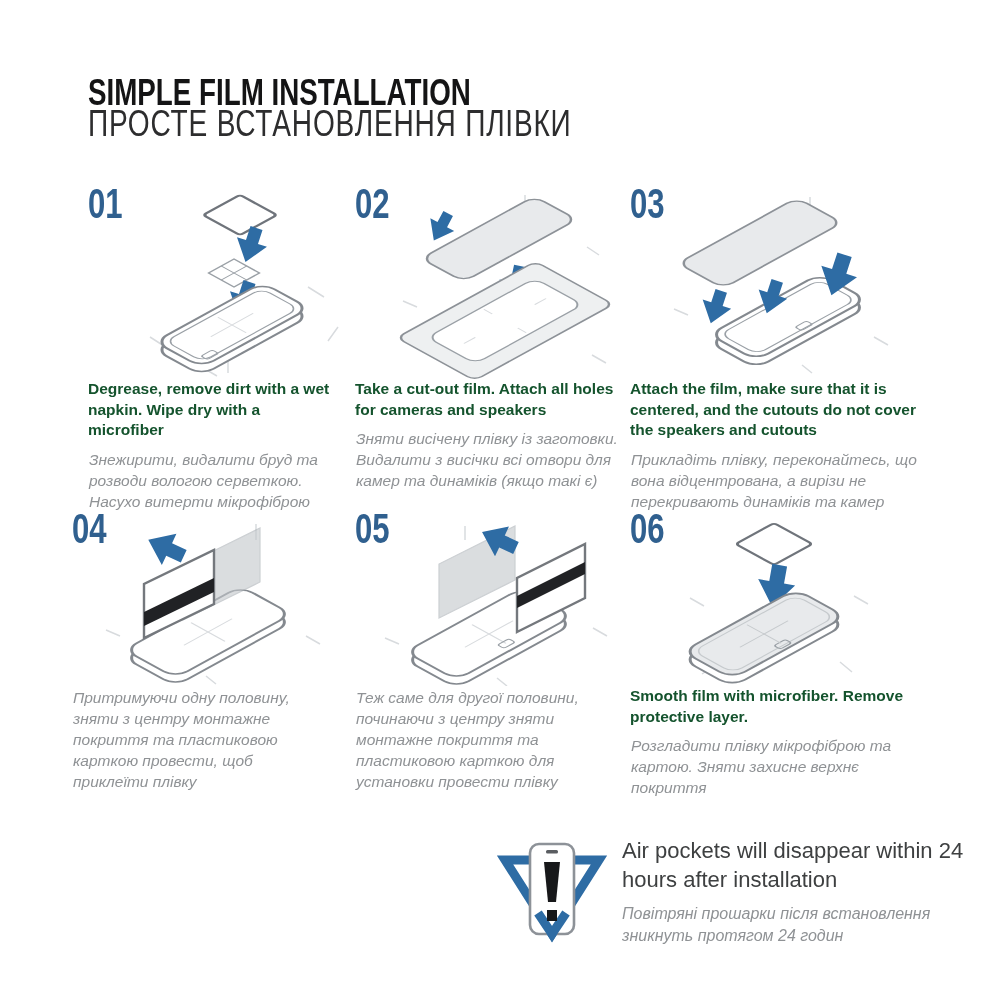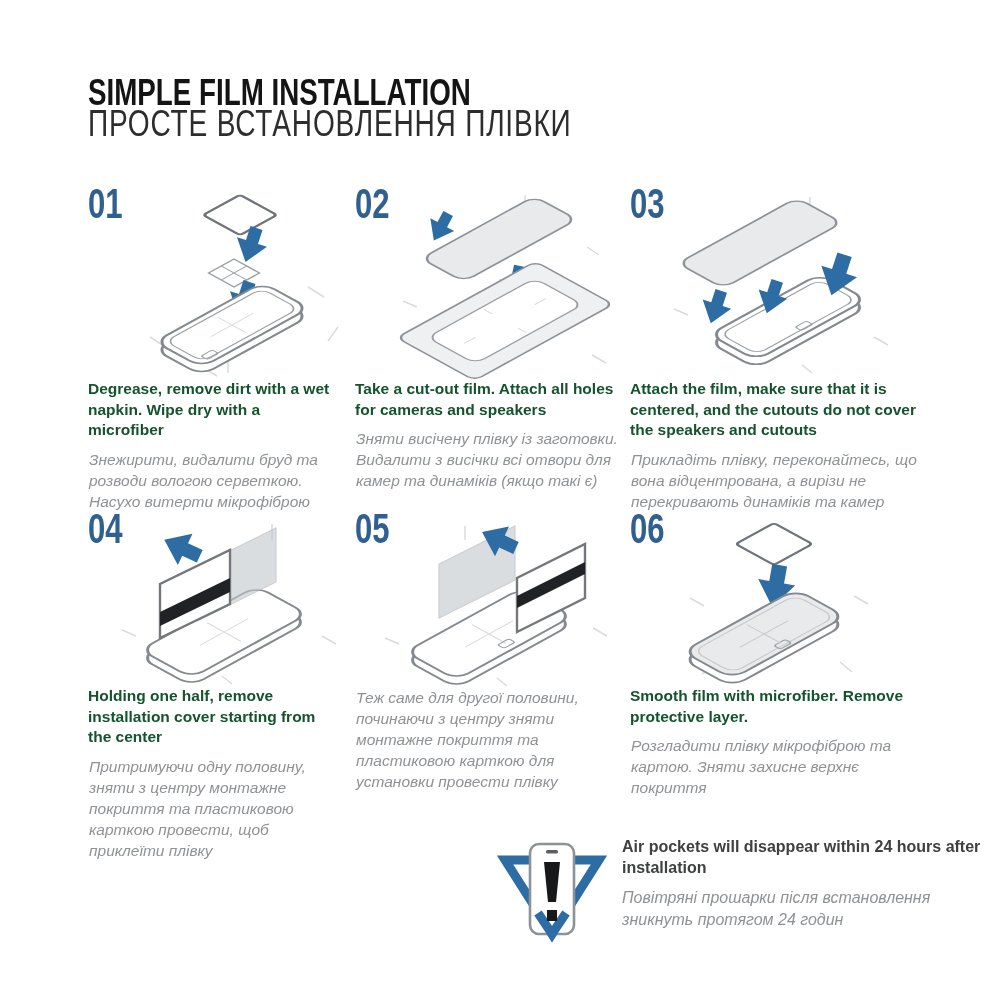--- a/index.html
+++ b/index.html
@@ -11,35 +11,35 @@
   .title{position:absolute;left:88px;top:74px;}
   .title-en{font-size:37px;font-weight:700;color:#141415;line-height:1.0;
     transform:scaleX(0.75);transform-origin:left top;white-space:nowrap;letter-spacing:0;}
   .title-uk{font-size:36px;font-weight:400;color:#2d2d2e;line-height:1.0;margin-top:-5px;
     transform:scaleX(0.78);transform-origin:left top;white-space:nowrap;letter-spacing:1px;}
 
   .step{position:absolute;}
   #step1{left:88px;top:183px;width:248px;}
   #step2{left:355px;top:183px;width:264px;}
   #step3{left:630px;top:183px;width:292px;}
-  #step4{left:88px;top:508px;width:252px;}
+  #step4{left:72px;top:508px;width:252px;}
   #step5{left:355px;top:508px;width:276px;}
   #step6{left:630px;top:508px;width:292px;}
   .step-num{font-size:42px;font-weight:700;color:#30608f;line-height:1;
     transform:scaleX(0.74);transform-origin:left top;}
   .row1 .illus{margin:-38px 0 0 22px;height:192px;}
   .row2 .illus{margin:-34px 0 0 14px;height:170px;}
   .illus svg{display:block;}
   .en{font-size:15.5px;font-weight:700;color:#14532d;line-height:1.33;margin:0 0 8px 0;}
   .uk{font-size:15.5px;font-style:italic;font-weight:400;color:#8f9295;line-height:1.36;margin:1px;}
 
   .note{position:absolute;left:497px;top:828px;width:480px;height:140px;}
   .note-icon{position:absolute;left:0;top:6px;}
   .note-text{position:absolute;left:125px;top:8px;width:360px;}
-  .note-en{font-size:16px;font-weight:700;color:#3e4041;line-height:1.32;margin:0 0 9px 0;}
+  .note-en{font-size:22px;font-weight:400;color:#3e4041;line-height:1.32;margin:0 0 9px 0;}
   .note-uk{font-size:16px;font-style:italic;color:#8f9295;line-height:1.36;margin:0;}
 
   .outline{fill:#ffffff;stroke:#84898f;stroke-width:3;}
   .thin{fill:none;stroke:#9aa0a6;stroke-width:1.6;}
   .film{fill:#e8eaec;stroke:#8d9298;stroke-width:2.5;}
   .sheet{fill:#eef0f1;stroke:#8d9298;stroke-width:2.5;}
   .guide{stroke:#d8dbde;stroke-width:1.5;fill:none;}
   .arrow{fill:#2e6ca4;}
 </style>
 </head>
@@ -144,21 +144,20 @@
         </g>
       </g>
       <polygon points="97,104 174,66 174,12 97,50" fill="#c3c7cb" opacity="0.6" stroke="#abb1b6" stroke-width="1.2"></polygon>
       <g>
         <polygon points="58,122 128,88 128,34 58,68" fill="#ffffff" stroke="#74787d" stroke-width="2.4"></polygon>
         <polygon points="58,110 128,76 128,62 58,96" fill="#212225"></polygon>
       </g>
       <path class="arrow" transform="translate(80,32) rotate(115) scale(1.15)" d="M-6,-17 L6,-17 L6,-3 L15,-3 L0,17 L-15,-3 L-6,-3 Z"></path>
     </svg>
   </div>
-  <p class="en">Holding one half, remove installation cover starting from the center</p>
   <p class="uk">Притримуючи одну половину, зняти з центру монтажне покриття та пластиковою карткою провести, щоб приклеїти плівку</p>
 </div>
 
 <div class="step row2" id="step5">
   <div class="step-num">05</div>
   <div class="illus">
     <svg width="250" height="170" viewBox="0 0 250 170">
       <path class="guide" d="M96,10 v14 M30,128 l-14,-6 M224,112 l14,8 M128,162 l10,8"></path>
       <g>
         <g transform="translate(120,126) scale(1,0.55) rotate(-45)">

